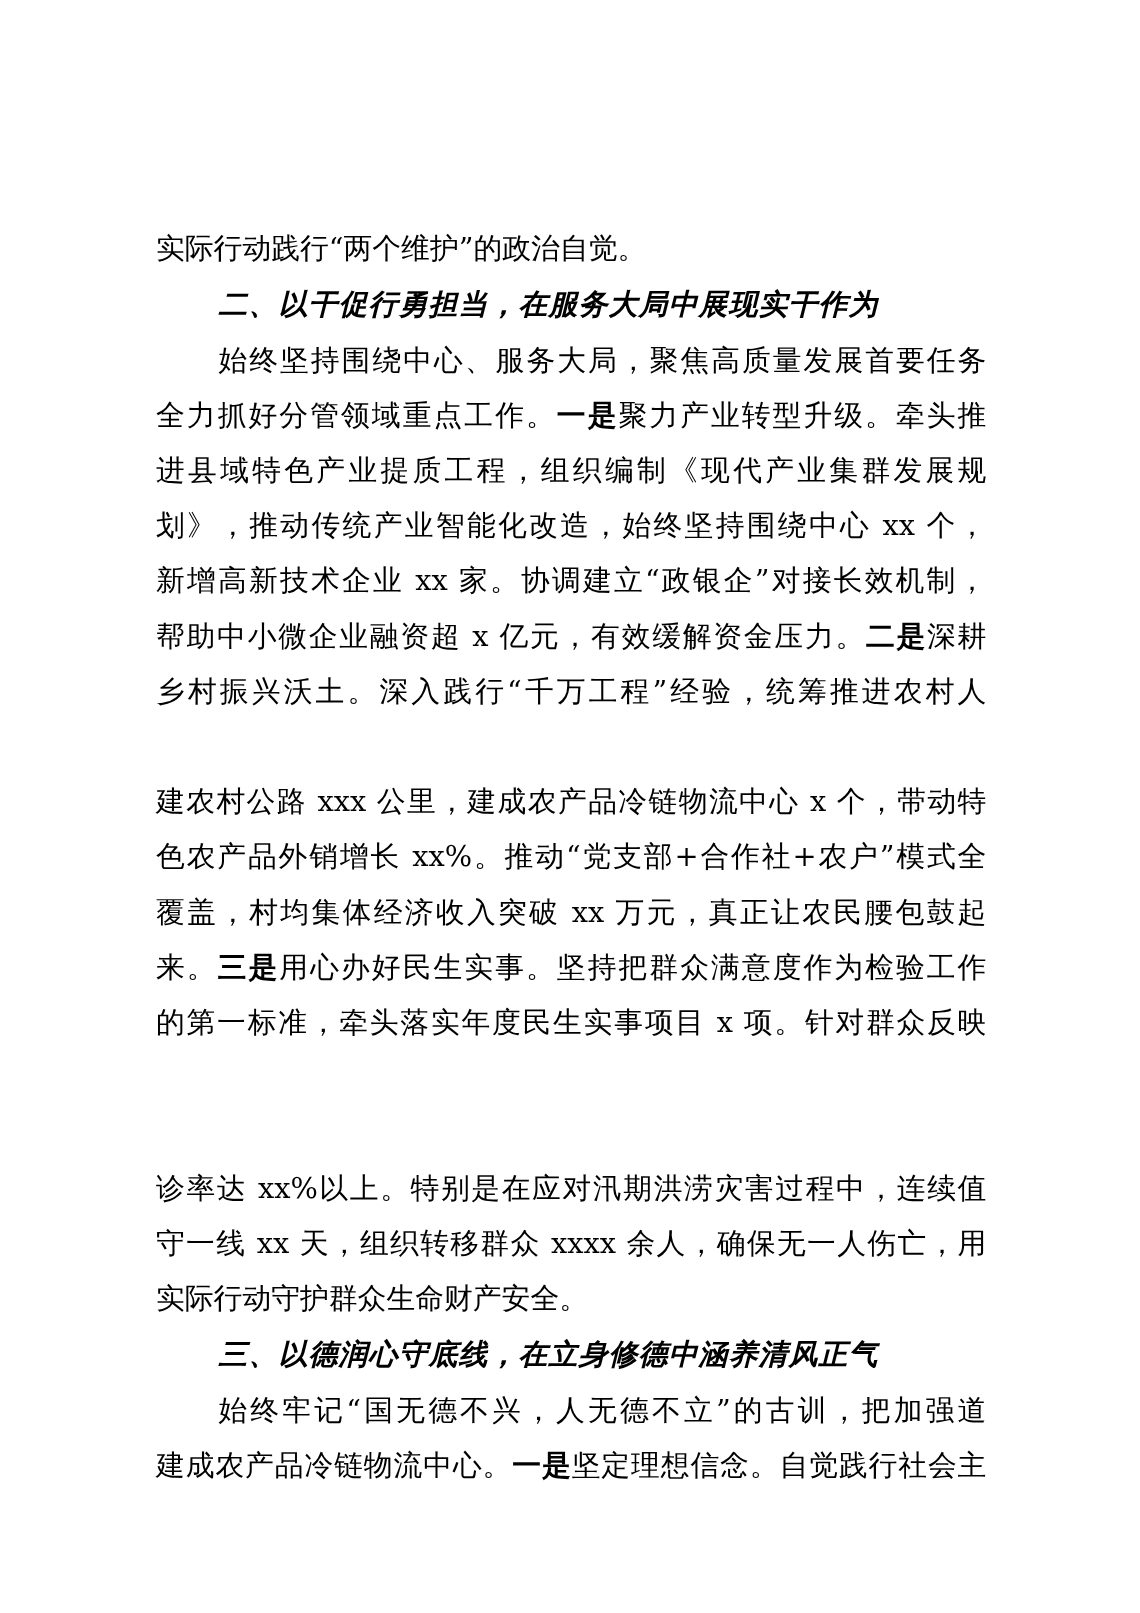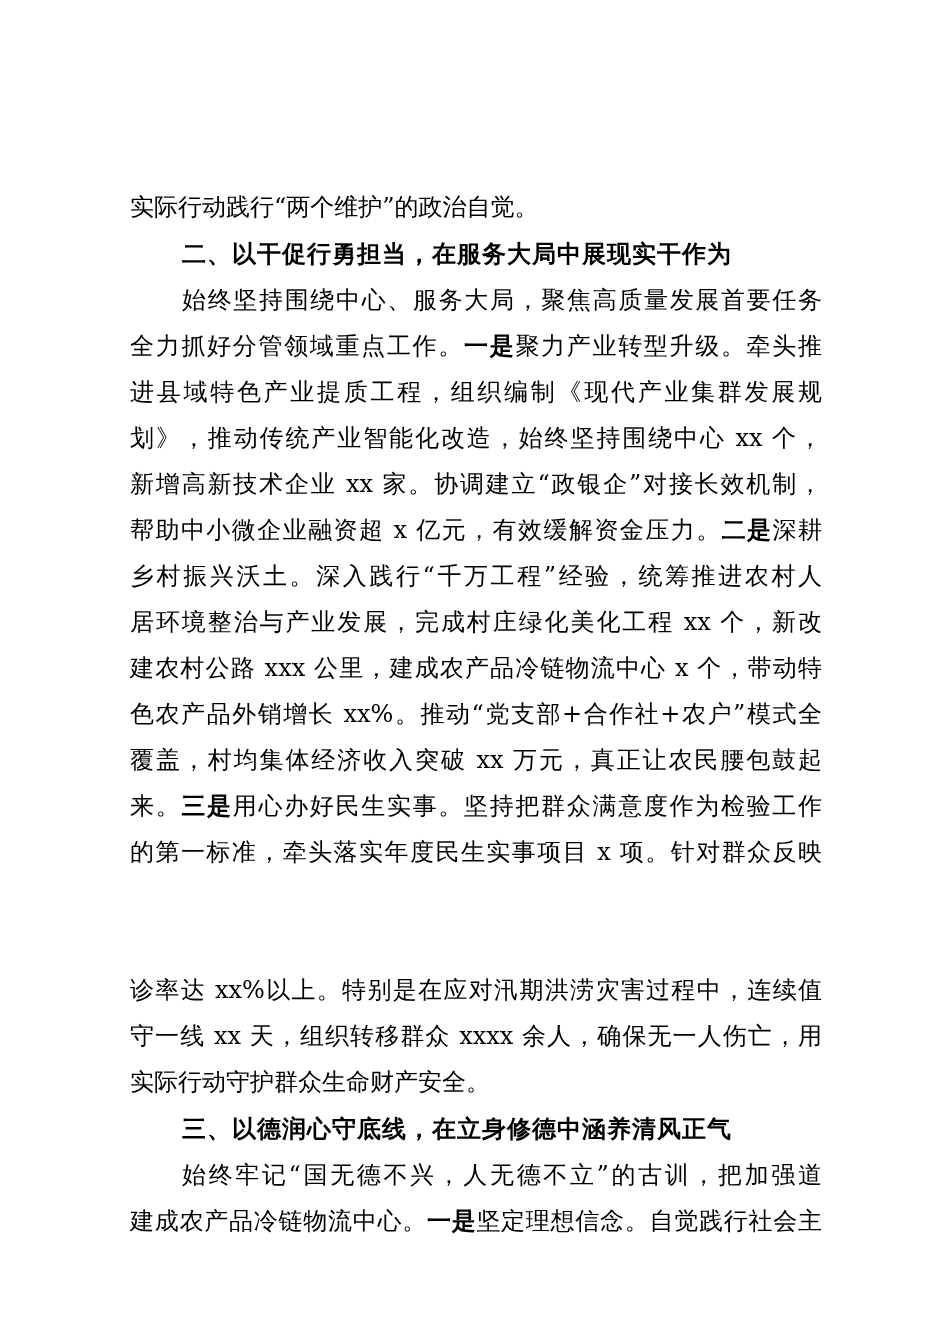--- a/index.html
+++ b/index.html
@@ -41,37 +41,37 @@
     .line.indent {
       left: 182px;
       width: 640px;
     }
     .line.heading {
       left: 182px;
       width: auto;
       font-weight: bold;
       text-align-last: left;
       letter-spacing: 1px;
+      font-style: italic;
     }
     .b { font-weight: bold; }
   </style>
 </head>
 <body>
 
 <div class="page">
   <div class="line last" style="top:184px">实际行动践行“两个维护”的政治自觉。</div>
   <div class="line heading" style="top:231px">二、以干促行勇担当，在服务大局中展现实干作为</div>
   <div class="line indent" style="top:277px">始终坚持围绕中心、服务大局，聚焦高质量发展首要任务</div>
   <div class="line" style="top:323px"><span>全力抓好分管领域重点工作。</span><span class="b">一是</span><span>聚力产业转型升级。牵头推</span></div>
   <div class="line" style="top:369px">进县域特色产业提质工程，组织编制《现代产业集群发展规</div>
   <div class="line" style="top:415px">划》，推动传统产业智能化改造，始终坚持围绕中心 xx 个，</div>
   <div class="line" style="top:461px">新增高新技术企业 xx 家。协调建立“政银企”对接长效机制，</div>
   <div class="line" style="top:507px"><span>帮助中小微企业融资超 x 亿元，有效缓解资金压力。</span><span class="b">二是</span><span>深耕</span></div>
   <div class="line" style="top:553px">乡村振兴沃土。深入践行“千万工程”经验，统筹推进农村人</div>
-  <div class="line" style="top:599px">居环境整治与产业发展，完成村庄绿化美化工程 xx 个，新改</div>
   <div class="line" style="top:645px">建农村公路 xxx 公里，建成农产品冷链物流中心 x 个，带动特</div>
   <div class="line" style="top:691px">色农产品外销增长 xx%。推动“党支部+合作社+农户”模式全</div>
   <div class="line" style="top:737px">覆盖，村均集体经济收入突破 xx 万元，真正让农民腰包鼓起</div>
   <div class="line" style="top:783px"><span>来。</span><span class="b">三是</span><span>用心办好民生实事。坚持把群众满意度作为检验工作</span></div>
   <div class="line" style="top:829px">的第一标准，牵头落实年度民生实事项目 x 项。针对群众反映</div>
   <div class="line" style="top:967px">诊率达 xx%以上。特别是在应对汛期洪涝灾害过程中，连续值</div>
   <div class="line" style="top:1013px">守一线 xx 天，组织转移群众 xxxx 余人，确保无一人伤亡，用</div>
   <div class="line last" style="top:1059px">实际行动守护群众生命财产安全。</div>
   <div class="line heading" style="top:1106px">三、以德润心守底线，在立身修德中涵养清风正气</div>
   <div class="line indent" style="top:1152px">始终牢记“国无德不兴，人无德不立”的古训，把加强道</div>

